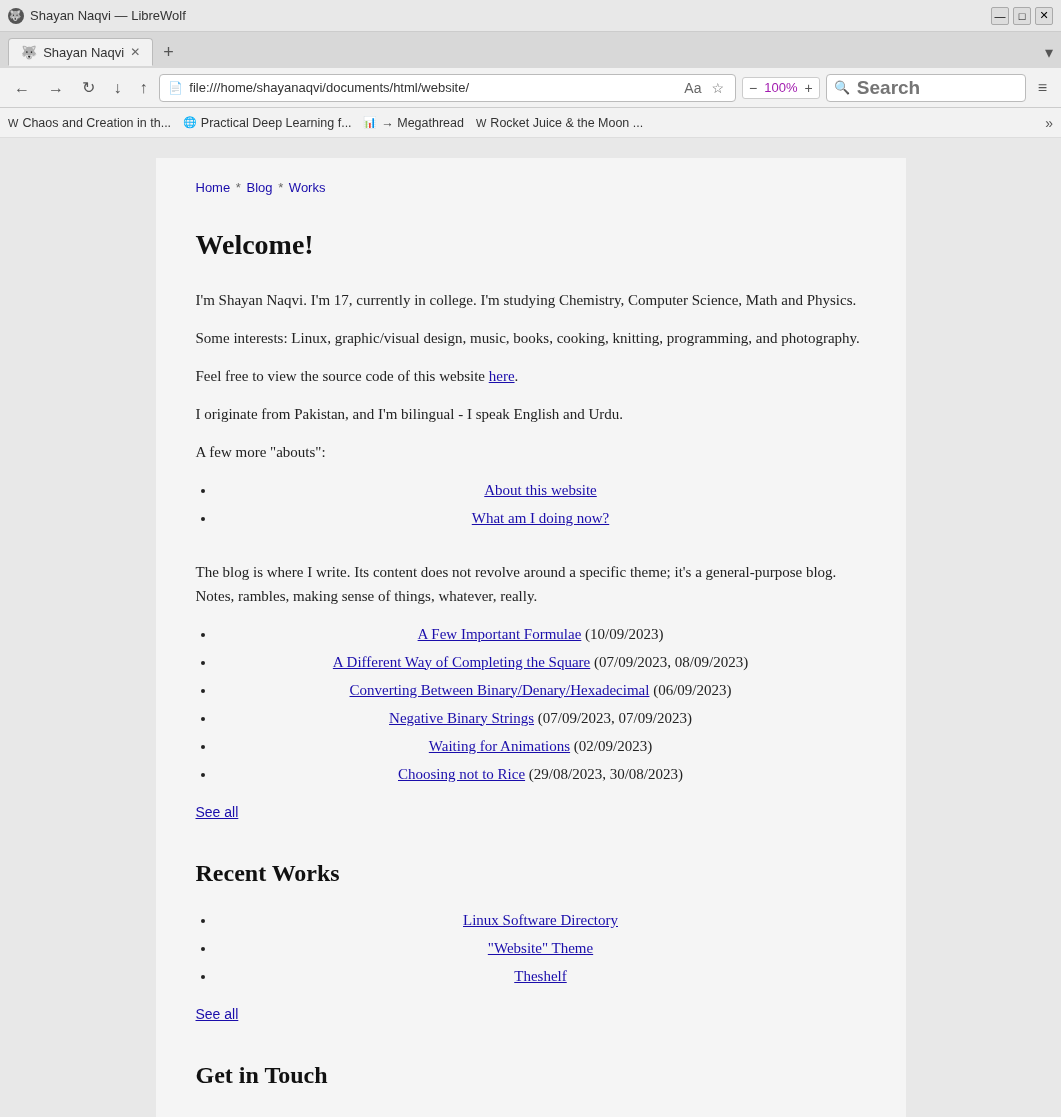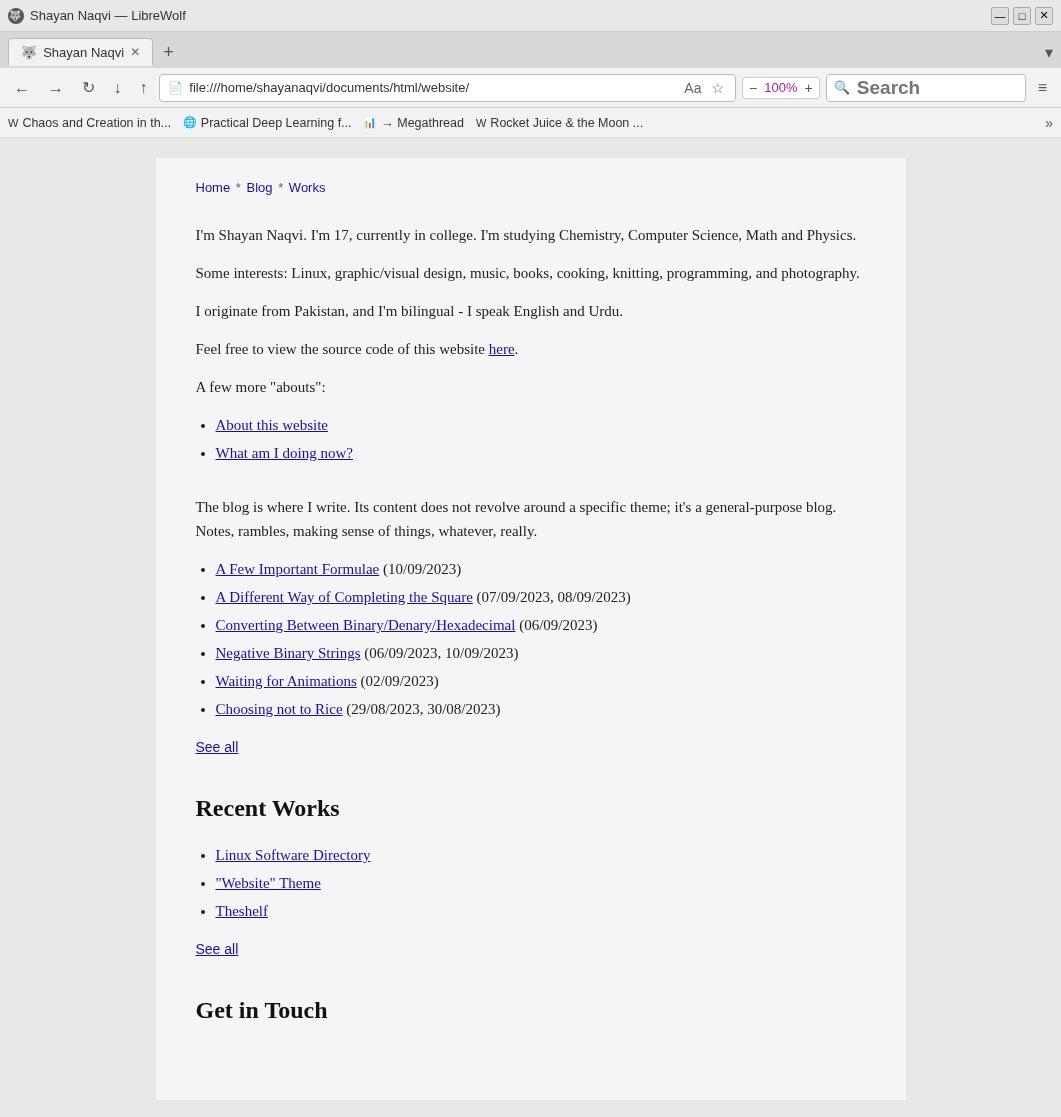--- a/index.html
+++ b/index.html
@@ -280,20 +280,21 @@
       text-decoration: underline;
     }
 
     ul {
       margin-left: 20px;
       margin-bottom: 14px;
     }
     ul li {
       margin-bottom: 4px;
       font-size: 15px;
+      text-align: center;
     }
 
     .see-all-link {
       font-size: 14px;
       font-family: Arial, sans-serif;
     }
 
     .section {
       margin-bottom: 30px;
     }
@@ -378,26 +379,27 @@
 
     <div class="breadcrumb">
       <a href="#">Home</a>
       <span class="sep">*</span>
       <a href="#">Blog</a>
       <span class="sep">*</span>
       <a href="#">Works</a>
     </div>
 
     <div class="section">
+      <h1>Welcome!</h1>
       <p>I'm Shayan Naqvi. I'm 17, currently in college. I'm studying Chemistry, Computer Science, Math and Physics.</p>
       <p>Some interests: Linux, graphic/visual design, music, books, cooking, knitting, programming, and photography.</p>
-      <p>I originate from Pakistan, and I'm bilingual - I speak English and Urdu.</p>
       <p>
         <span>Feel free to view the source code of this website </span><a href="#">here</a><span>.</span>
       </p>
+      <p>I originate from Pakistan, and I'm bilingual - I speak English and Urdu.</p>
       <p>A few more "abouts":</p>
       <ul>
         <li><a href="#">About this website</a></li>
         <li><a href="#">What am I doing now?</a></li>
       </ul>
     </div>
 
     <div class="section">
       <p>The blog is where I write. Its content does not revolve around a specific theme; it's a general-purpose blog. Notes, rambles, making sense of things, whatever, really.</p>
       <ul>
@@ -408,21 +410,21 @@
         <li>
           <a href="#">A Different Way of Completing the Square</a>
           <span>(07/09/2023, 08/09/2023)</span>
         </li>
         <li>
           <a href="#">Converting Between Binary/Denary/Hexadecimal</a>
           <span>(06/09/2023)</span>
         </li>
         <li>
           <a href="#">Negative Binary Strings</a>
-          <span>(06/09/2023, 10/09/2023)</span>
+          <span>(07/09/2023, 07/09/2023)</span>
         </li>
         <li>
           <a href="#">Waiting for Animations</a>
           <span>(02/09/2023)</span>
         </li>
         <li>
           <a href="#">Choosing not to Rice</a>
           <span>(29/08/2023, 30/08/2023)</span>
         </li>
       </ul>

